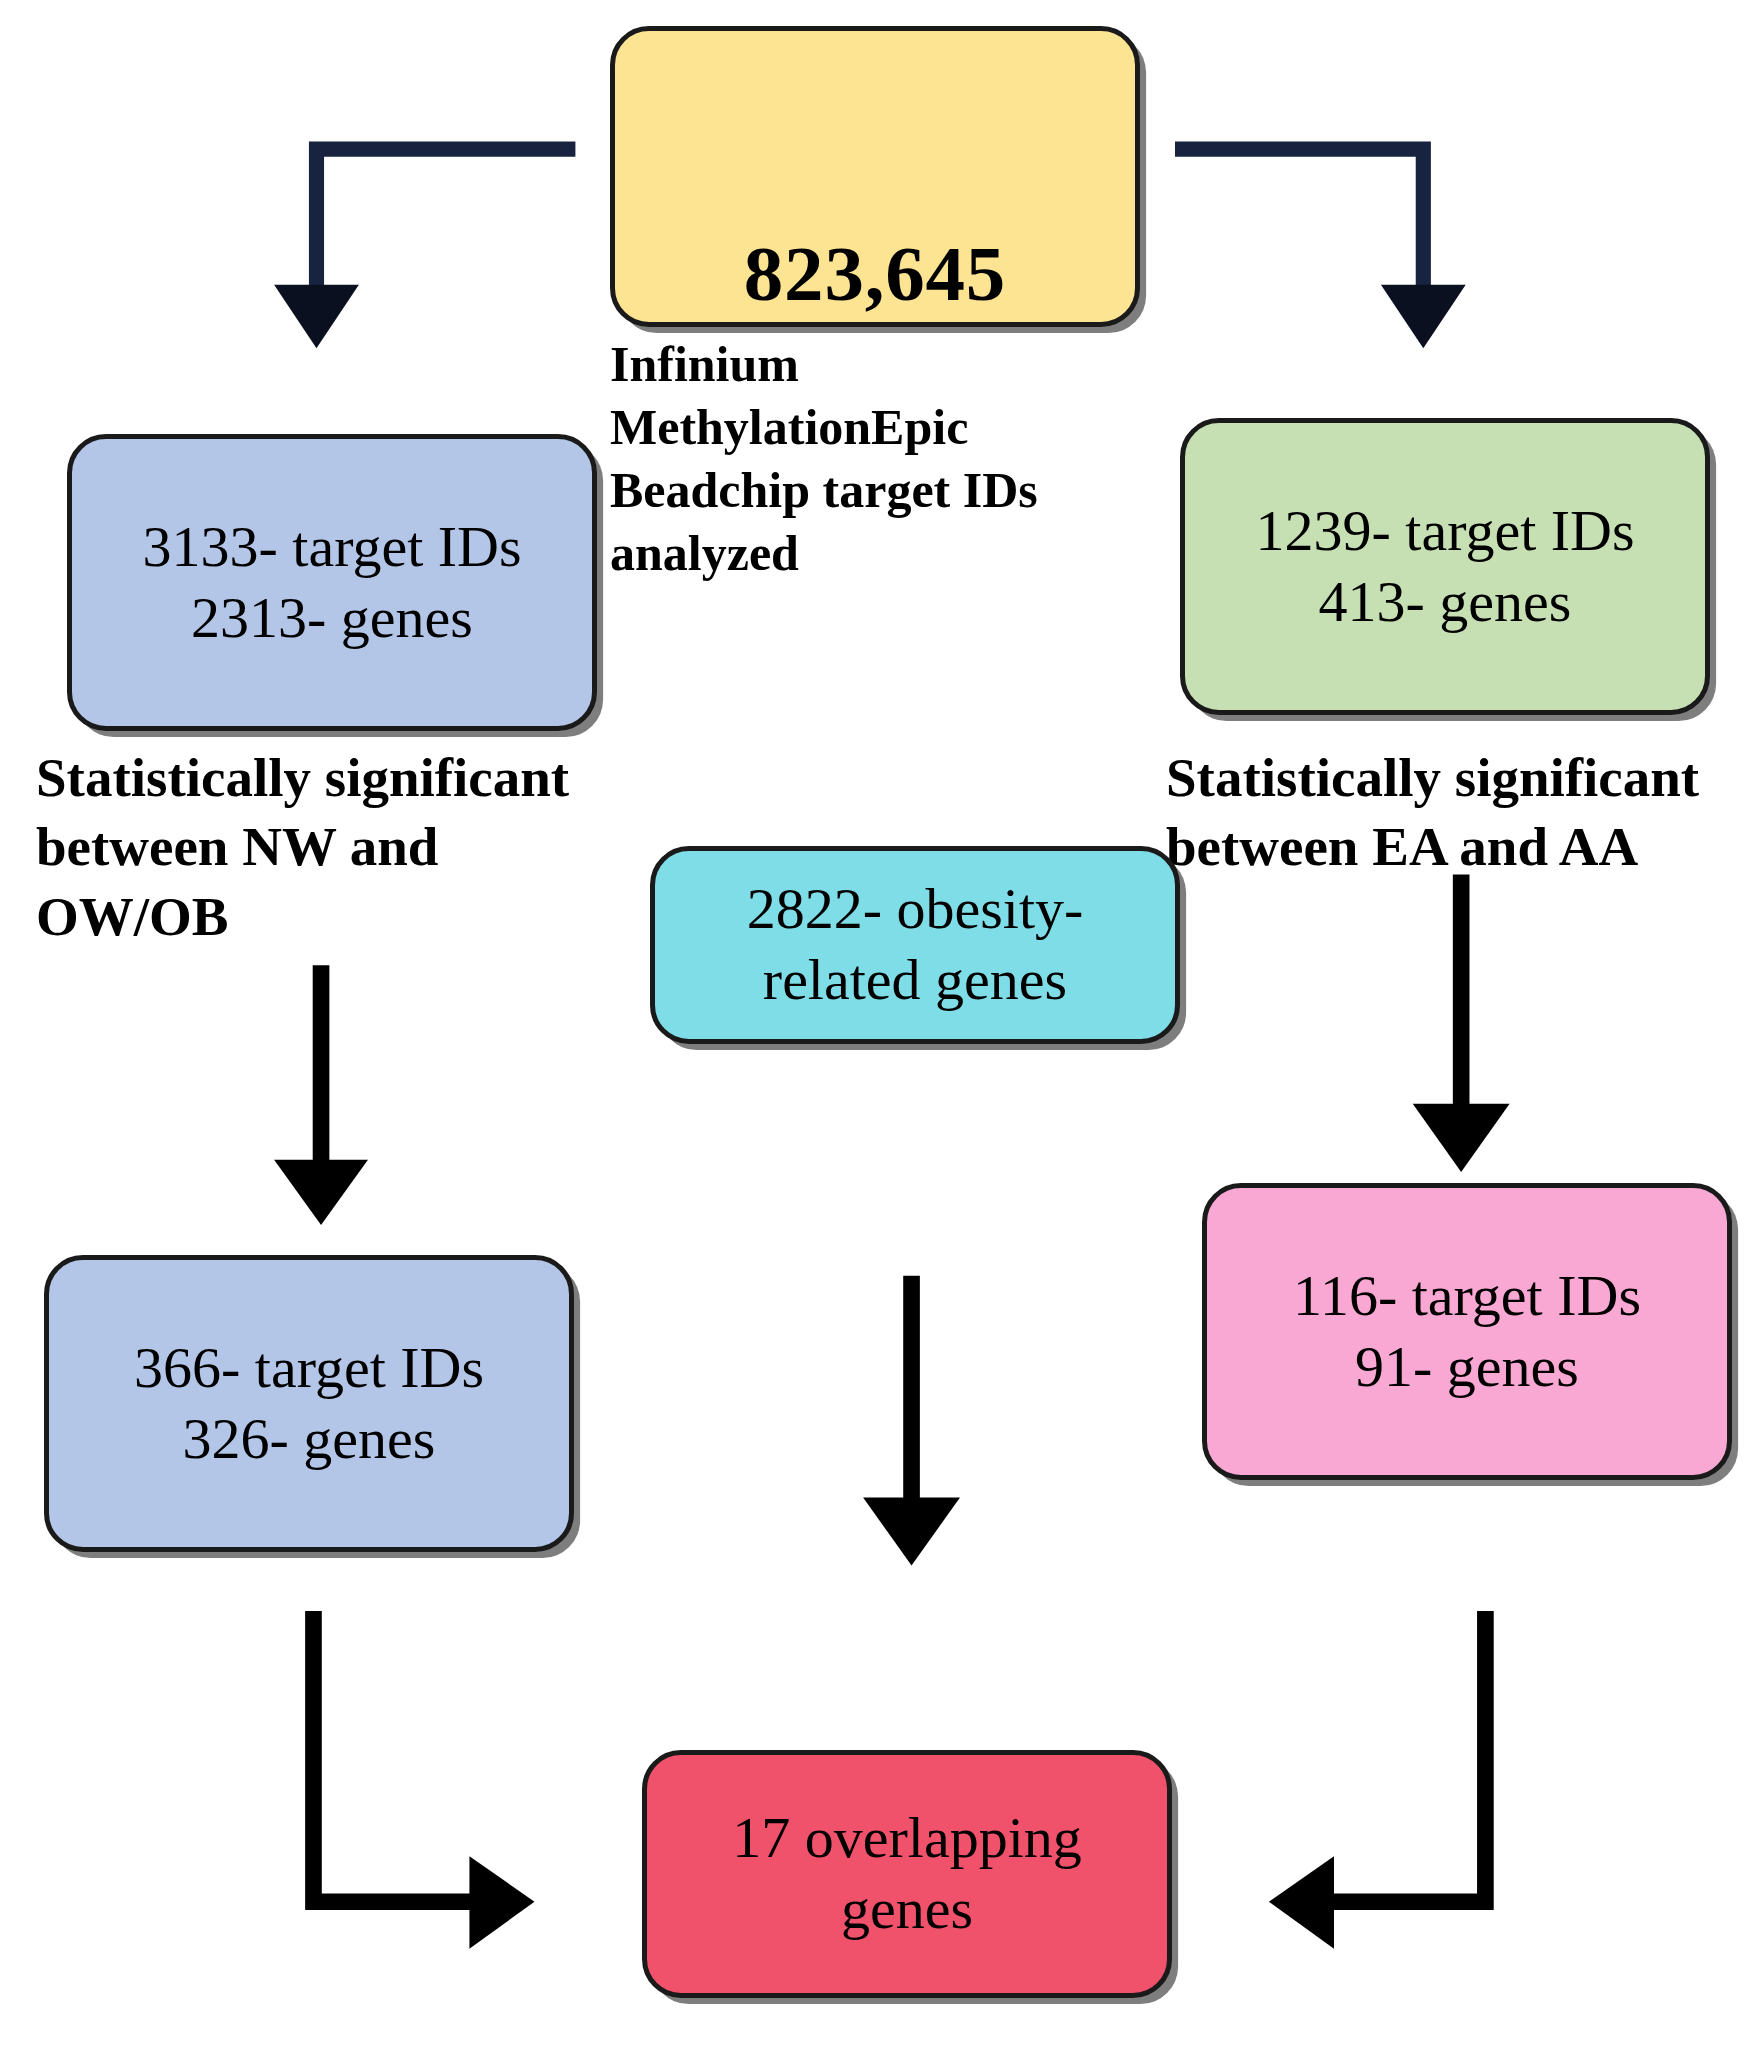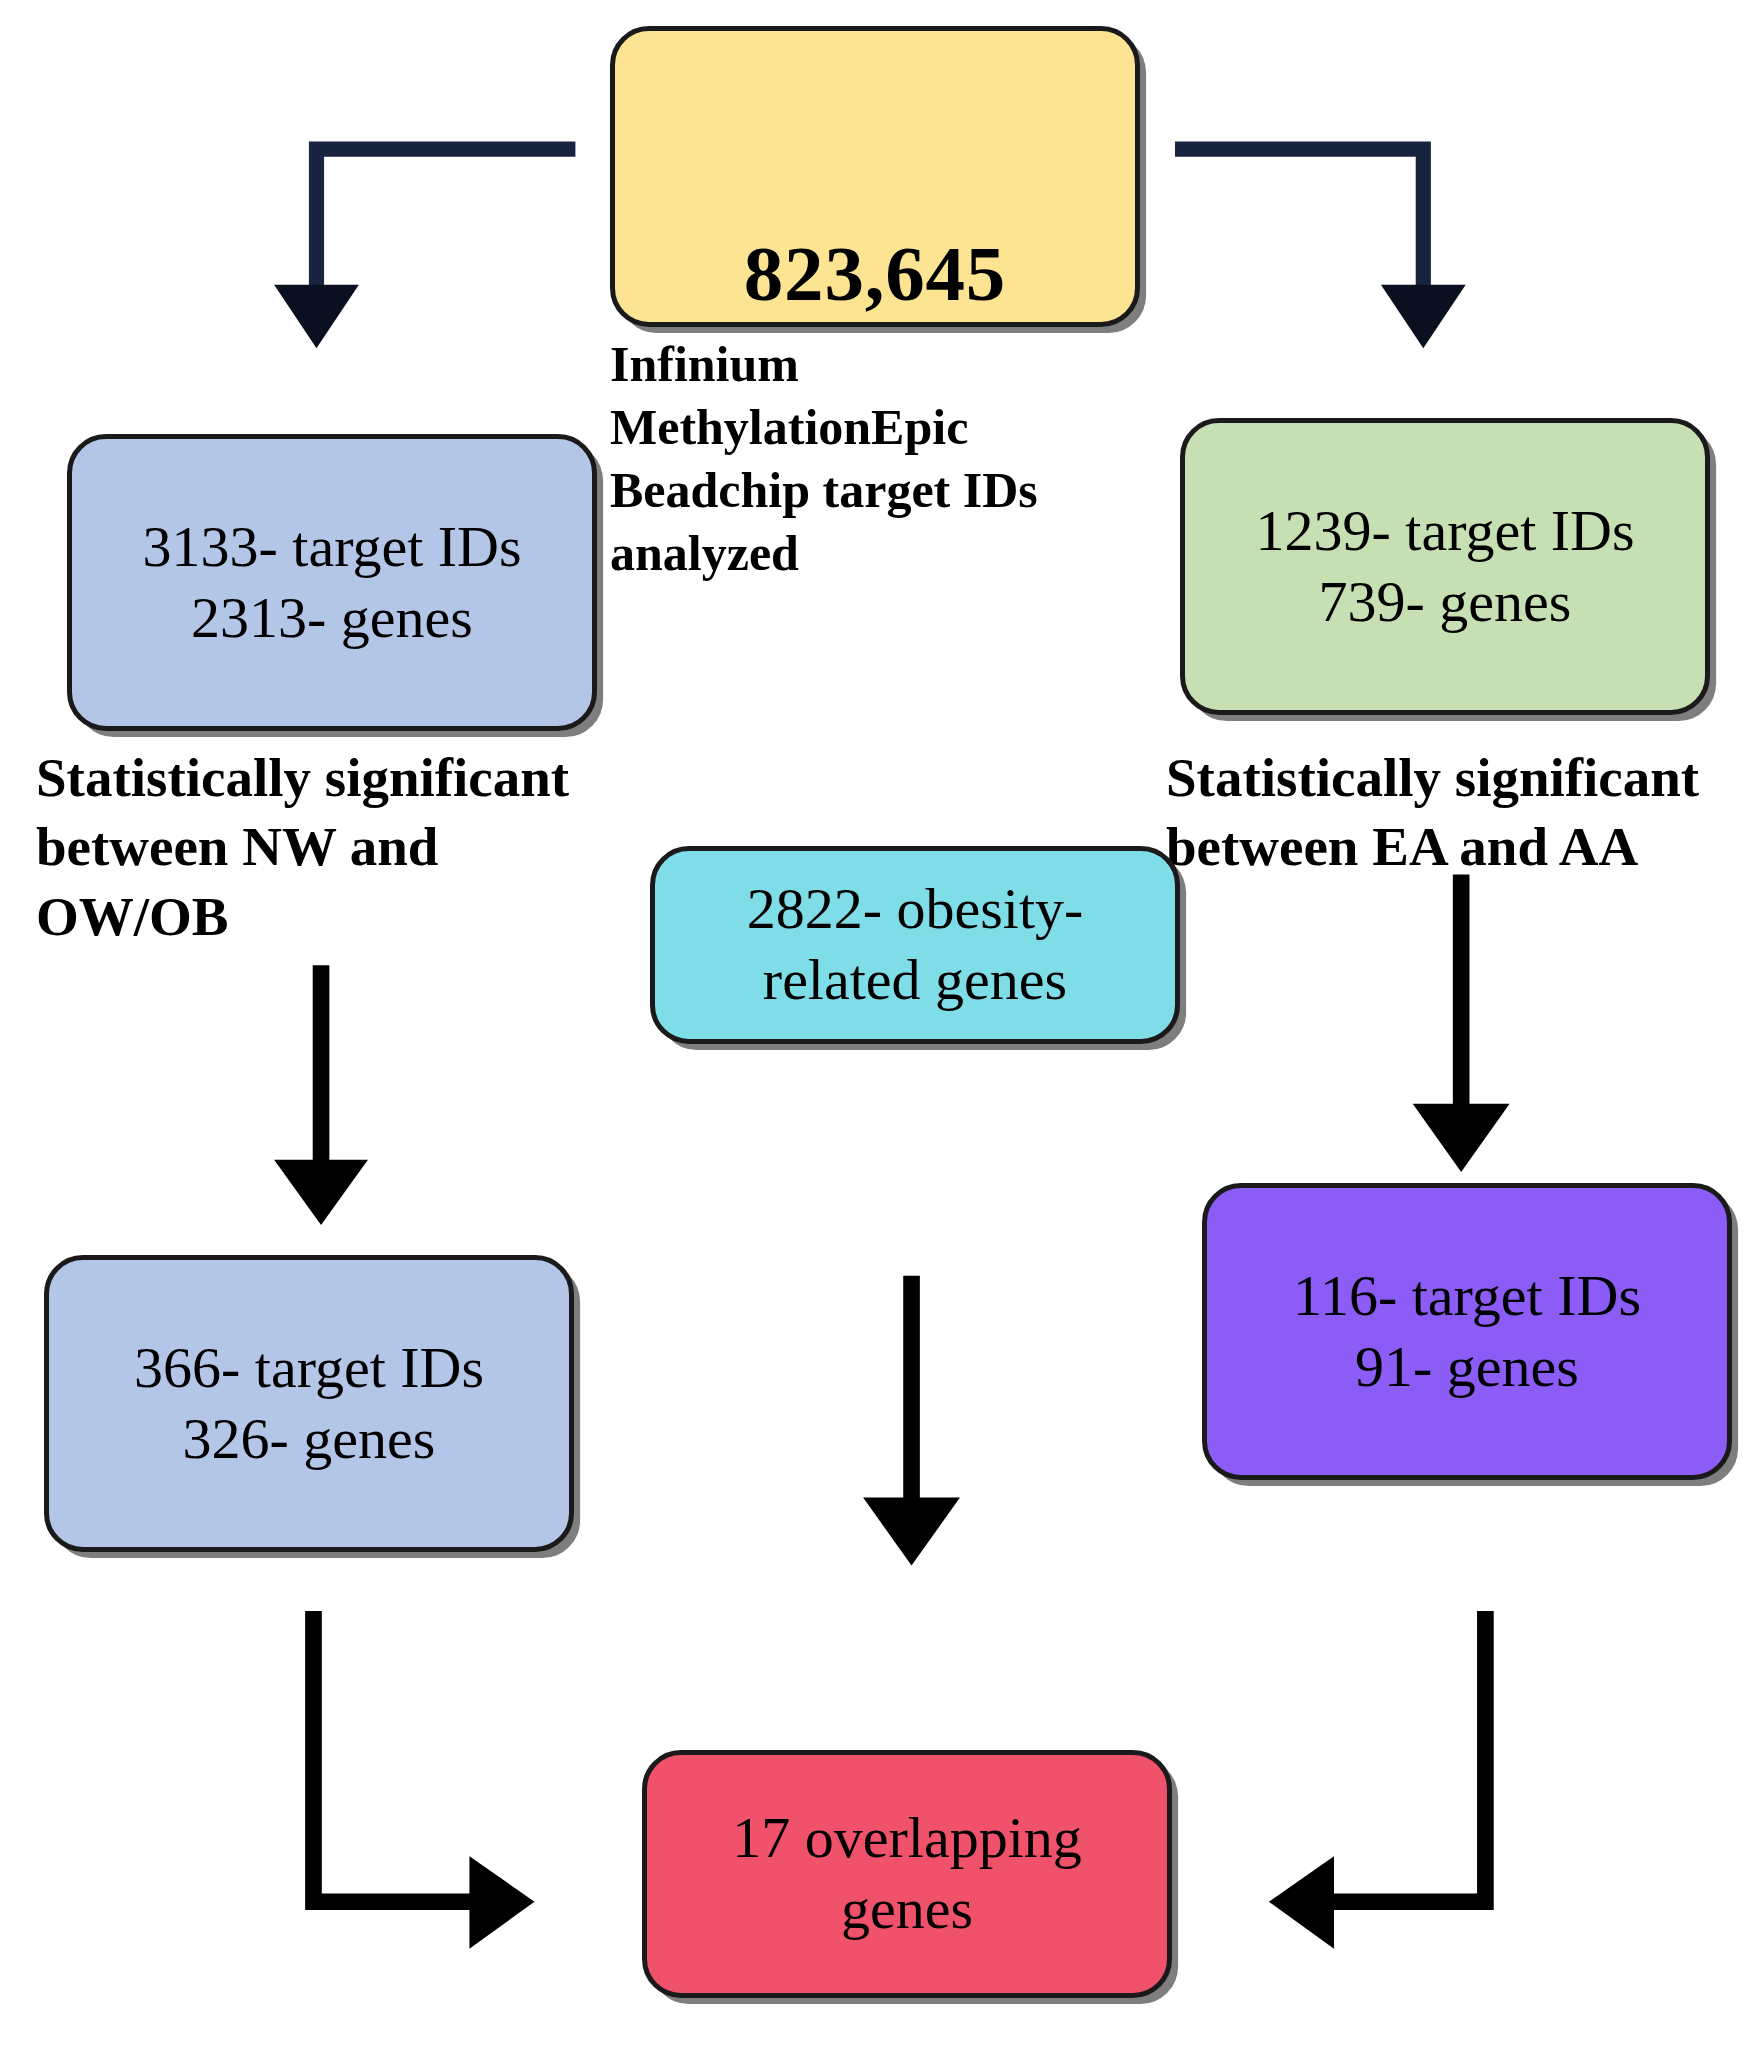--- a/index.html
+++ b/index.html
@@ -38,21 +38,21 @@
 
   .node-root   { left: 610px;  top: 26px;   width: 530px;  height: 301px;  background: #FDE492; align-items: flex-end; }
   .node-root .node-text { font-size: 79px; font-weight: bold; letter-spacing: 0.8px; }
 
   .node-left-top  { left: 67px;   top: 418px;  width: 530px; height: 297px; background: #B3C6E7; margin-top: 16px; }
   .node-right-top { left: 1180px; top: 418px;  width: 530px; height: 297px; background: #C6E0B4; }
 
   .node-center    { left: 650px;  top: 846px; width: 530px; height: 198px; background: #7FDDE8; }
 
   .node-left-bot  { left: 44px;   top: 1255px; width: 530px; height: 297px; background: #B3C6E7; }
-  .node-right-bot { left: 1202px; top: 1183px; width: 530px; height: 297px; background: #8b5cf6; }
+  .node-right-bot { left: 1202px; top: 1183px; width: 530px; height: 297px; background: #f9a8d4; }
 
   .node-final     { left: 642px;  top: 1750px; width: 530px; height: 248px; background: #F0516B; }
 
   .node-left-top .node-text,
   .node-right-top .node-text,
   .node-left-bot .node-text,
   .node-right-bot .node-text,
   .node-center .node-text,
   .node-final .node-text { font-size: 58px; }
 
@@ -132,21 +132,21 @@
   <div class="node node-left-top">
     <span class="node-text">3133- target IDs
 2313- genes</span>
   </div>
   <div class="caption caption-left">Statistically significant
 between NW and
 OW/OB</div>
 
   <div class="node node-right-top">
     <span class="node-text">1239- target IDs
-739- genes</span>
+413- genes</span>
   </div>
   <div class="caption caption-right">Statistically significant
 between EA and AA</div>
 
   <div class="node node-center">
     <span class="node-text">2822- obesity-
 related genes</span>
   </div>
 
   <div class="node node-left-bot">

